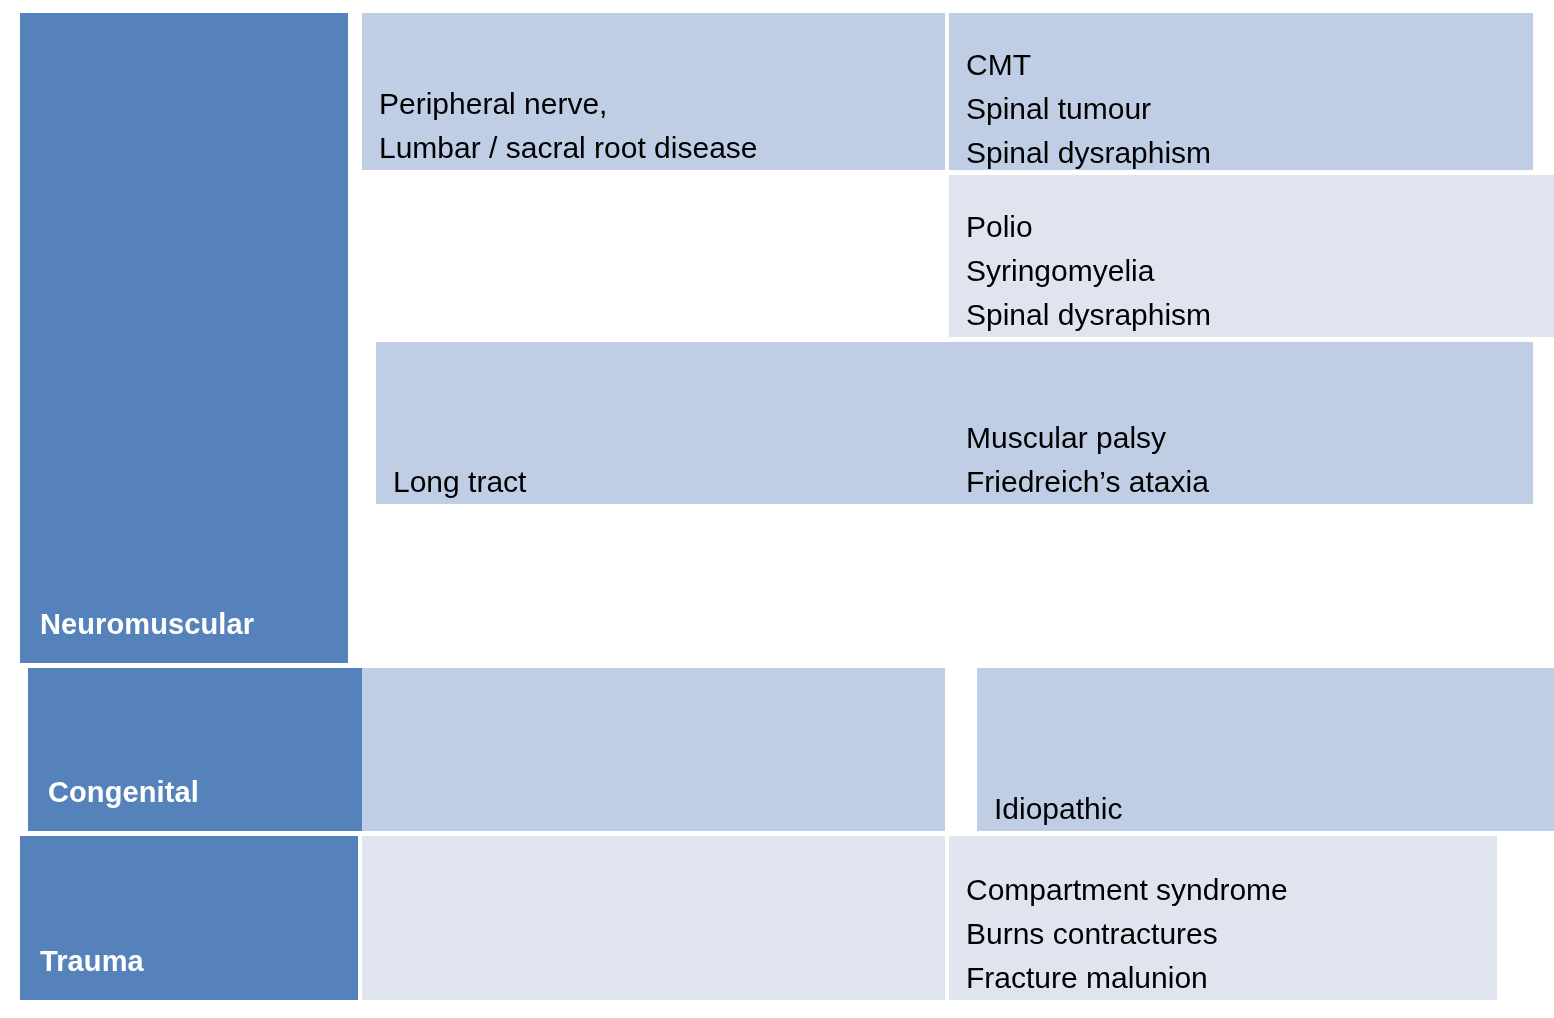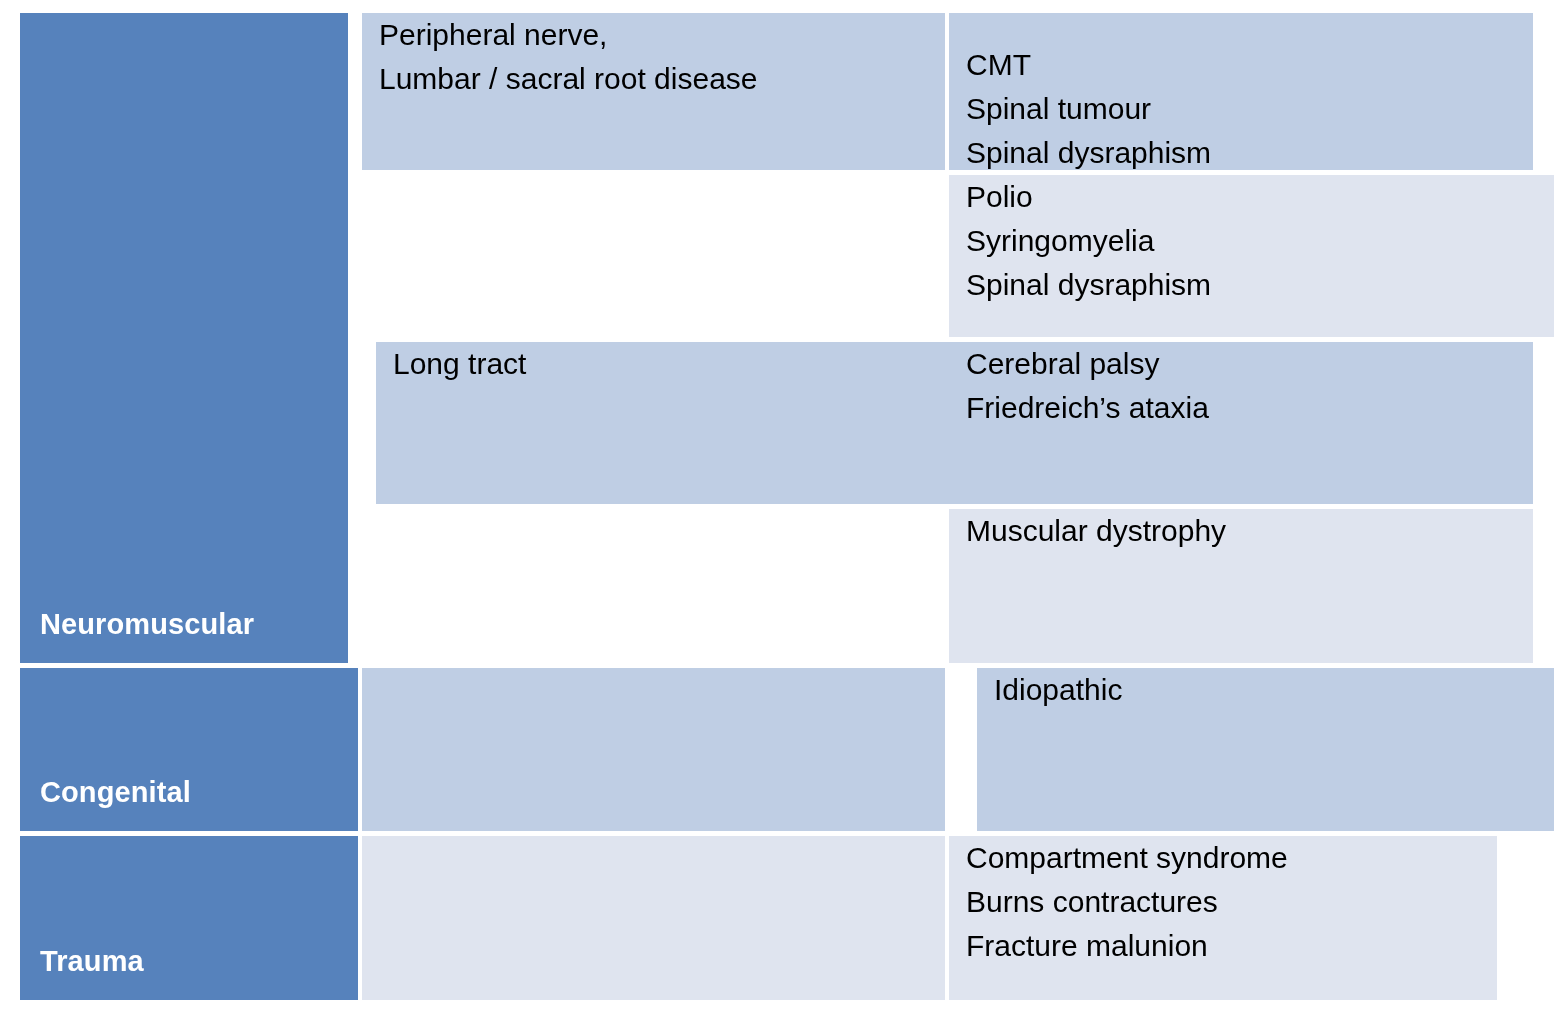--- a/index.html
+++ b/index.html
@@ -41,21 +41,21 @@
     padding: 0 0 22px 20px;
     letter-spacing: 0.1px;
   }
 
   
   .data-cell {
     color: #000000;
     font-size: 30px;
     line-height: 1.47;
     display: flex;
-    align-items: flex-start;
+    align-items: flex-end;
     padding: 0 14px 0 17px;
     white-space: pre-line;
   }
 
   .shade-a { background: #bfcee4; }
   .shade-b { background: #dfe4ef; }
 
   .align-top {
     align-items: flex-start;
     padding-top: 30px;
@@ -63,21 +63,21 @@
 </style>
 </head>
 <body>
 
 <div id="table-root">
 
   <div class="cell cat-cell" style="left:0px; top:0px; width:328px; height:650px;">
     <span>Neuromuscular</span>
   </div>
 
-  <div class="cell cat-cell" style="left:0px; top:655px; width:338px; height:163px;">
+  <div class="cell cat-cell" style="left:8px; top:655px; width:338px; height:163px;">
     <span>Congenital</span>
   </div>
 
   <div class="cell cat-cell" style="left:0px; top:823px; width:338px; height:164px;text-align:center;">
     <span>Trauma</span>
   </div>
 
   <div class="cell data-cell shade-a" style="left:342px; top:0px; width:583px; height:157px;">
     <span>Peripheral nerve,
 Lumbar / sacral root disease</span>
@@ -91,27 +91,24 @@
   <div class="cell data-cell shade-b" style="left:929px; top:162px; width:652px; height:162px;">
     <span>Polio
 Syringomyelia
 Spinal dysraphism</span>
   </div>
 
   <div class="cell data-cell shade-a" style="left:342px; top:329px; width:646px; height:162px;margin-left:14px;">
     <span>Long tract</span>
   </div>
   <div class="cell data-cell shade-a" style="left:929px; top:329px; width:584px; height:162px;">
-    <span>Cerebral palsy
+    <span>Muscular palsy
 Friedreich’s ataxia</span>
   </div>
 
-  <div class="cell data-cell shade-b" style="left:929px; top:496px; width:584px; height:154px;">
-    <span>Muscular dystrophy</span>
-  </div>
 
   <div class="cell data-cell shade-a" style="left:342px; top:655px; width:583px; height:163px;">
     <span></span>
   </div>
   <div class="cell data-cell shade-a" style="left:929px; top:655px; width:584px; height:163px;margin-left:28px;">
     <span>Idiopathic</span>
   </div>
 
   <div class="cell data-cell shade-b" style="left:342px; top:823px; width:583px; height:164px;">
     <span></span>

